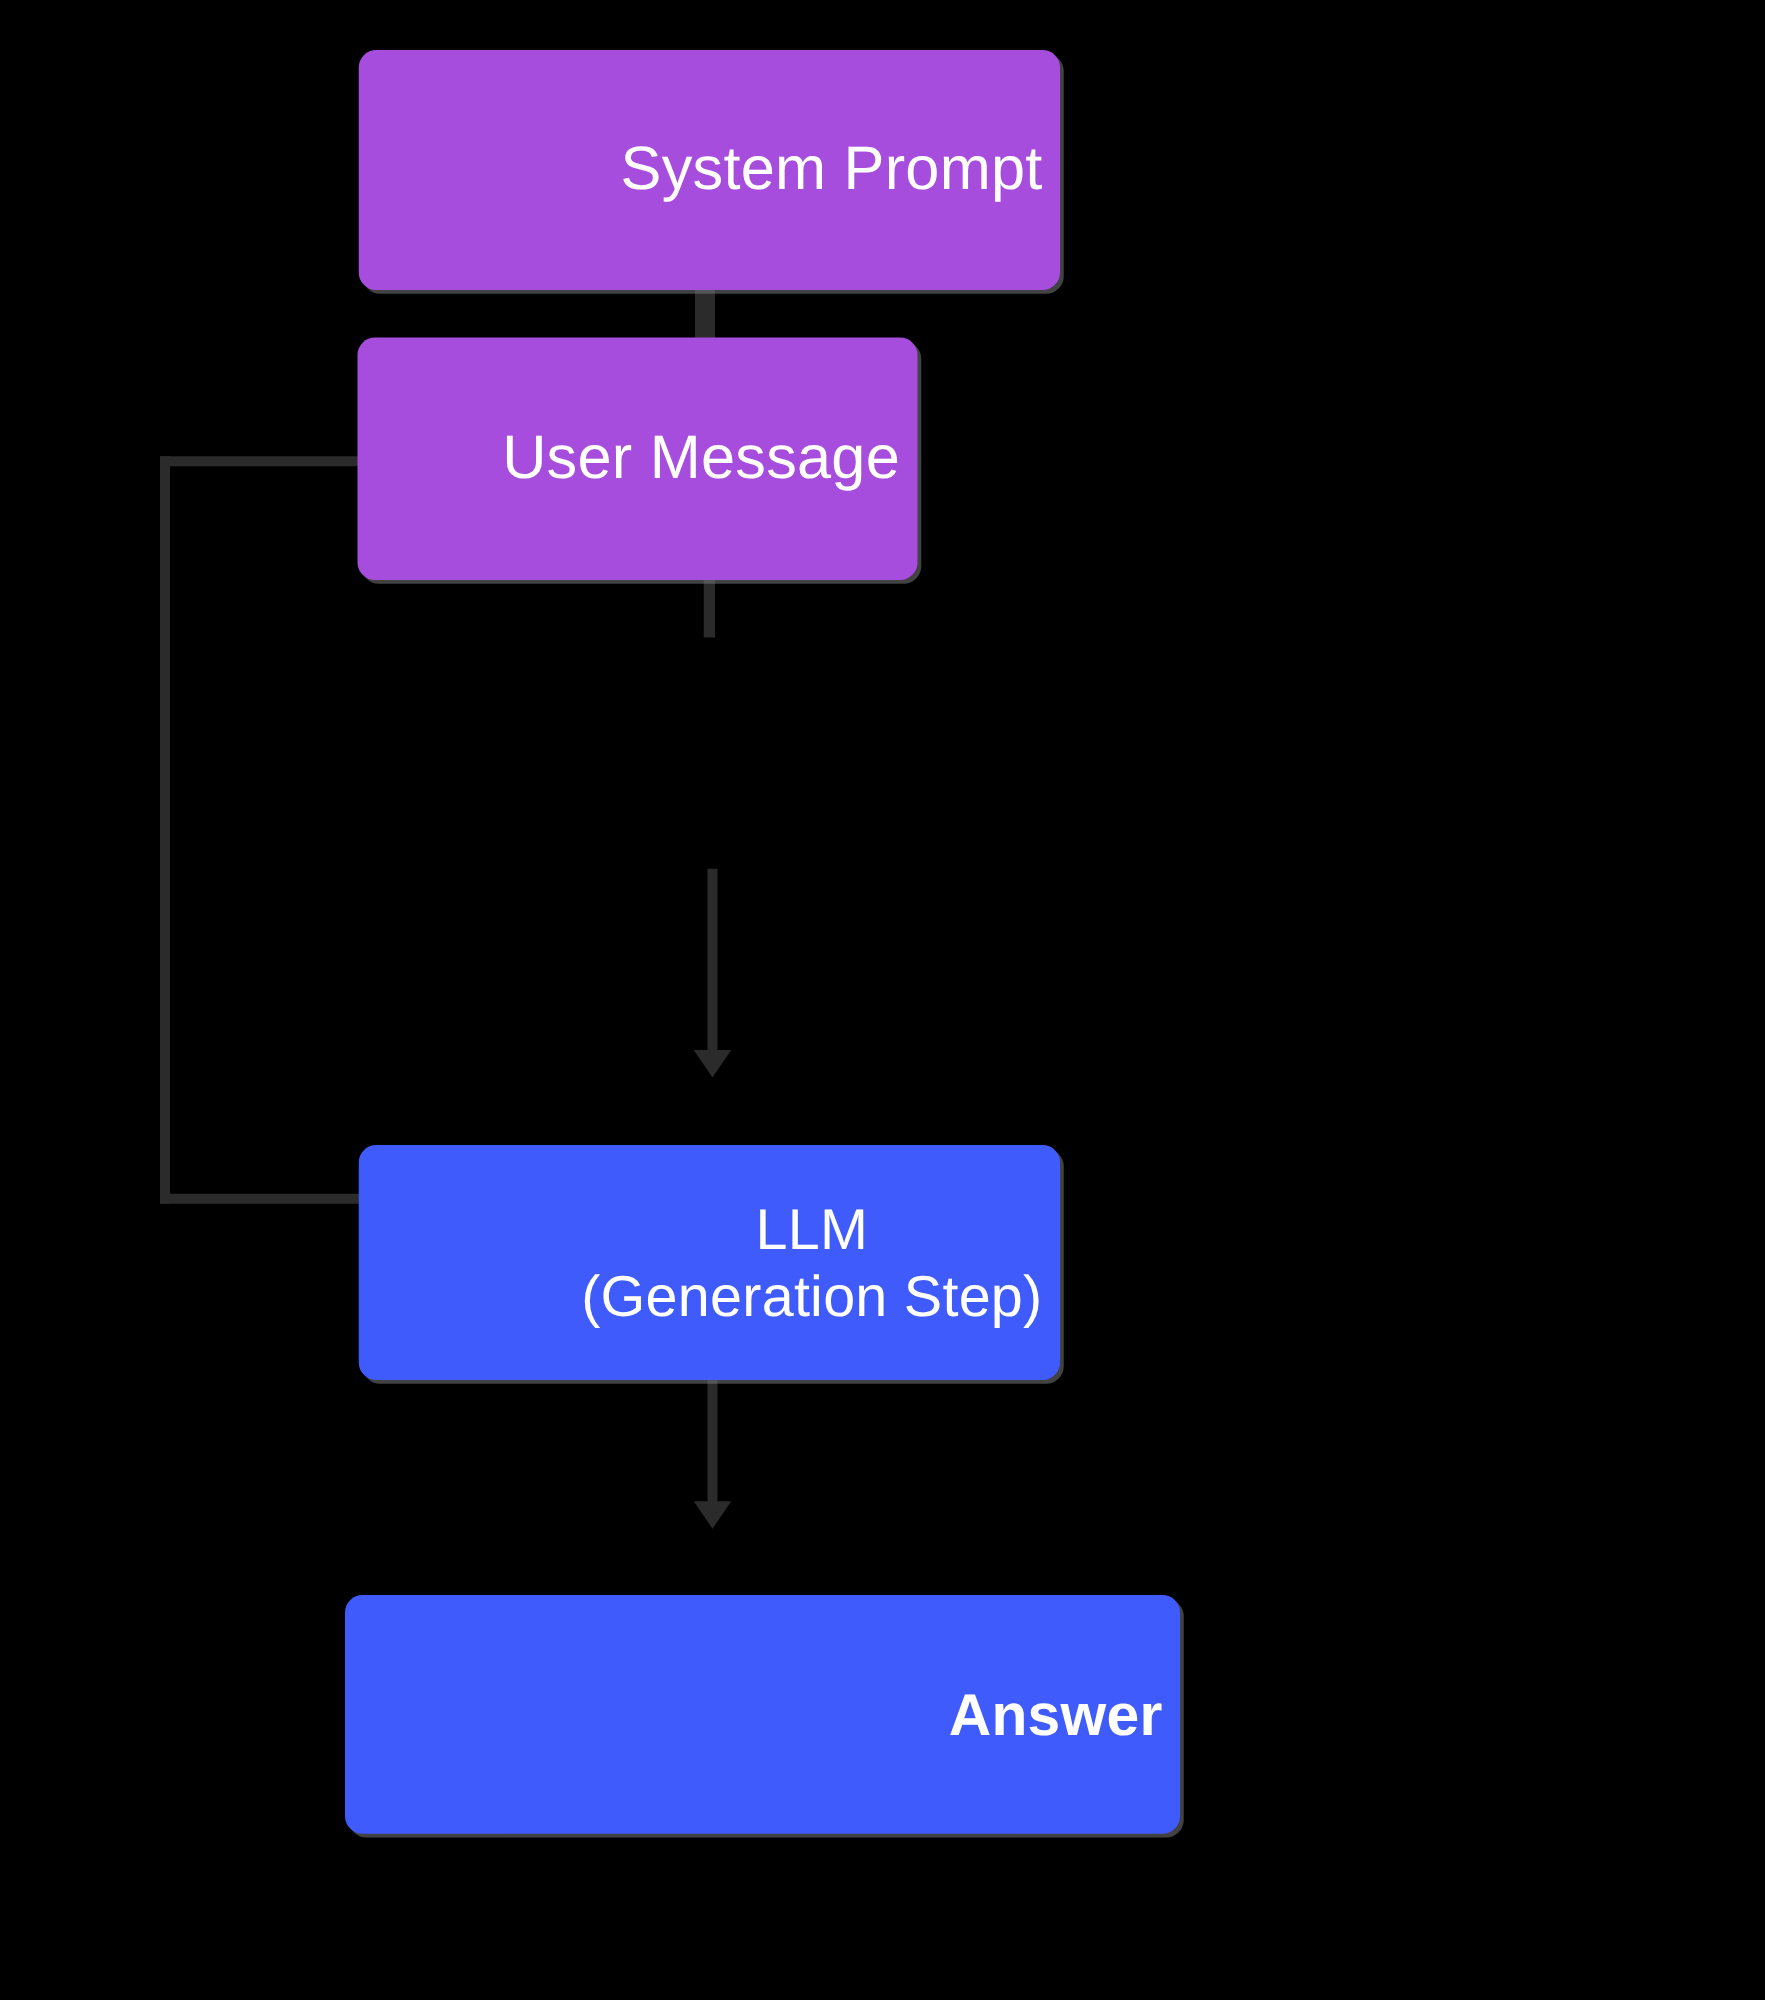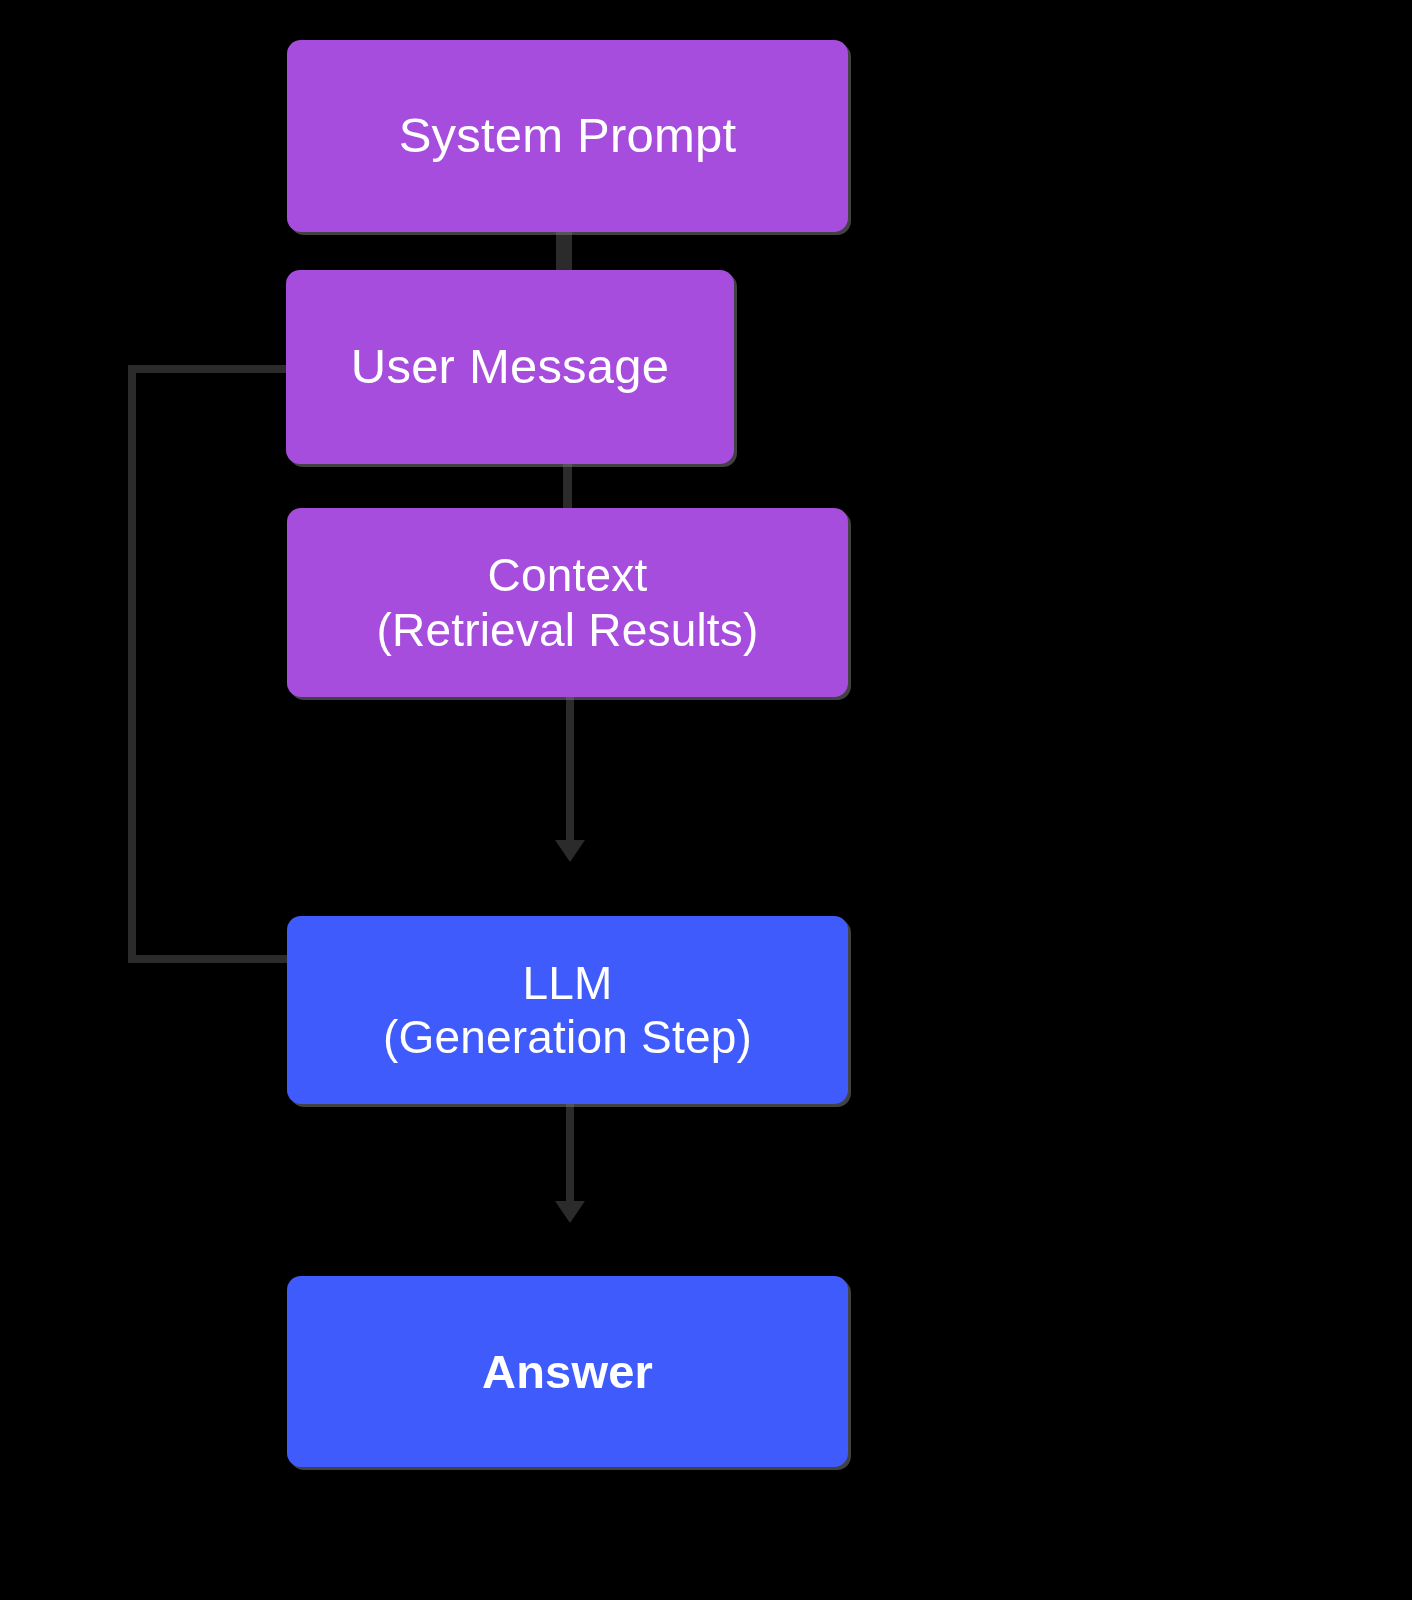--- a/index.html
+++ b/index.html
@@ -16,21 +16,21 @@
     height: 1600px;
     background: #000000;
     overflow: hidden;
   }
   .node {
     position: absolute;
     box-sizing: border-box;
     border-radius: 14px;
     display: flex;
     align-items: center;
-    justify-content: center;
+    justify-content: flex-end;
     text-align: center;
     color: #ffffff;
     line-height: 1.18;
     letter-spacing: 0.2px;
     box-shadow: 3px 3px 0 rgba(120,120,120,0.55);
   }
   .node-label {
     display: block;
     white-space: pre-line;
     padding: 0 14px;
@@ -81,27 +81,23 @@
   <div class="arrowhead" style="left:555px; top:1201px;"></div>
 
   <div class="node n-purple" style="left:287px; top:40px; width:561px; height:192px;">
     <span class="node-label fs-lg">System Prompt</span>
   </div>
 
   <div class="node n-purple" style="left:286px; top:270px; width:448px; height:194px;">
     <span class="node-label fs-lg">User Message</span>
   </div>
 
-  <div class="node n-purple" style="left:287px; top:508px; width:561px; height:189px;">
-    <span class="node-label fs-md">Context
-(Retrieval Results)</span>
-  </div>
 
   <div class="node n-blue" style="left:287px; top:868px; width:561px; height:188px;">
     <span class="node-label fs-md">LLM
 (Generation Step)</span>
   </div>
 
-  <div class="node n-blue" style="left:287px; top:1228px; width:561px; height:191px;">
+  <div class="node n-blue" style="left:276px; top:1228px; width:668px; height:191px;">
     <span class="node-label fs-bold">Answer</span>
   </div>
 
 </div>
 
 </body></html>

